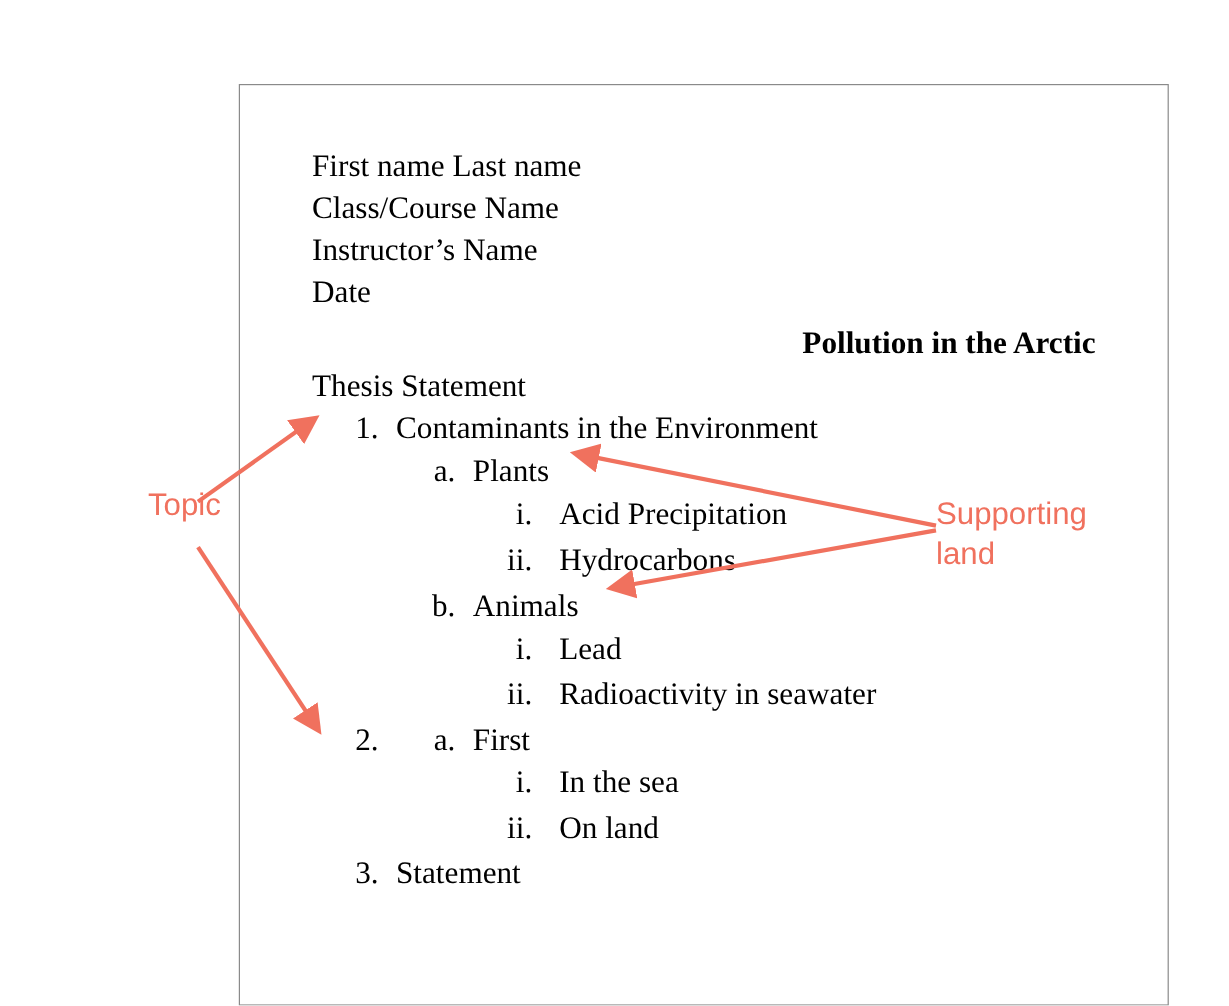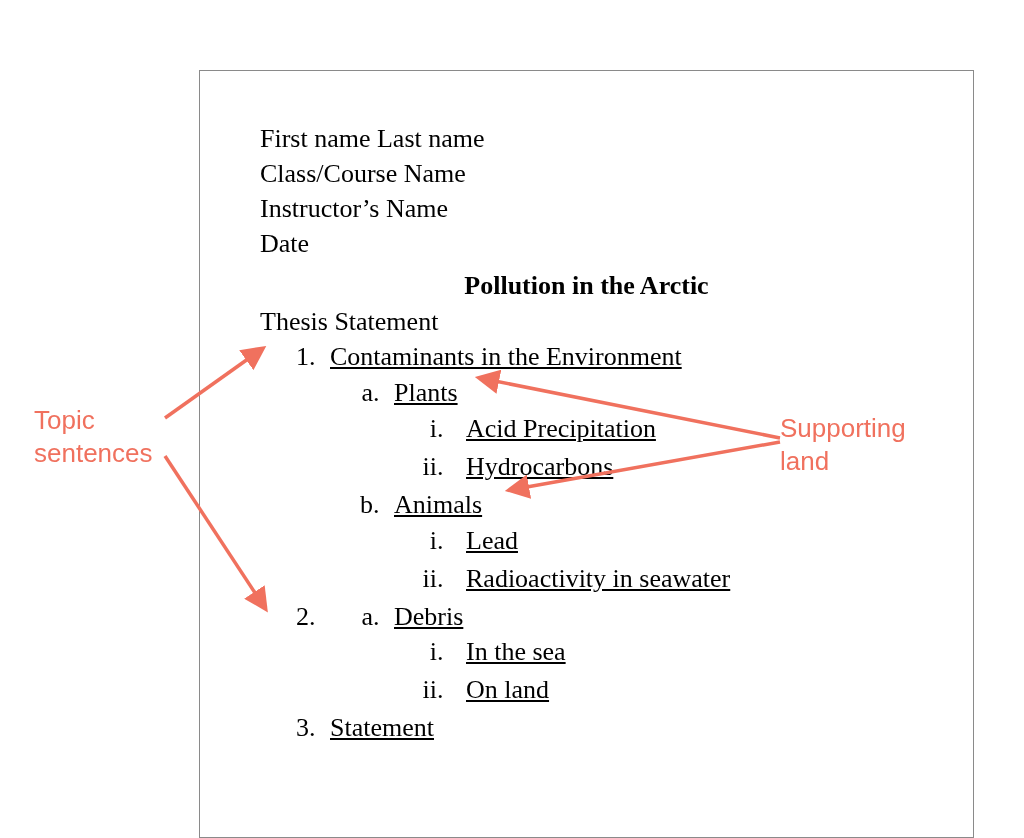--- a/index.html
+++ b/index.html
@@ -28,38 +28,37 @@
     background: #ffffff;
     padding: 50px 60px 30px 60px;
   }
   .header-line {
     font-size: 26px;
     line-height: 1.35;
   }
   .title {
     font-size: 26px;
     font-weight: bold;
-    text-align: center;
+    text-align: right;
     margin: 10px 0 6px 0;
   }
   .thesis-label {
     font-size: 26px;
     margin-bottom: 2px;
   }
   ol.level1 {
     list-style: decimal;
     margin: 0;
     padding-left: 62px;
     font-size: 26px;
   }
   ol.level1 > li {
     padding-left: 8px;
     margin-bottom: 2px;
     line-height: 1.38;
-    text-decoration: underline;
   }
   ol.level2 {
     list-style: lower-alpha;
     margin: 0;
     padding-left: 56px;
   }
   ol.level2 > li {
     padding-left: 8px;
     margin-bottom: 2px;
   }
@@ -75,21 +74,21 @@
   .annot {
     position: absolute;
     color: #f0715e;
     font-family: -apple-system, "Helvetica Neue", Arial, sans-serif;
     font-size: 26px;
     line-height: 1.25;
   }
   .annot-left {
     left: 34px;
     top: 362px;
-    text-align: left;
+    text-align: right;
     width: 150px;
   }
   .annot-right {
     left: 780px;
     top: 370px;
     width: 170px;
   }
   svg.arrow-layer {
     position: absolute;
     left: 0;
@@ -131,37 +130,36 @@
             <ol class="level3">
               <li>Lead</li>
               <li>Radioactivity in seawater</li>
             </ol>
           </li>
         </ol>
       </li>
       <li>
         <ol class="level2">
           <li>
-            <span>Debris</span>
+            <span>First</span>
             <ol class="level3">
               <li>In the sea</li>
               <li>On land</li>
             </ol>
           </li>
         </ol>
       </li>
       <li>
         <span>Statement</span>
       </li>
     </ol>
   </div>
 
   <div class="annot annot-left">
     <div>Topic</div>
-    <div>sentences</div>
   </div>
 
   <div class="annot annot-right">
     <div>Supporting</div>
     <div>land</div>
   </div>
 
   <svg class="arrow-layer" viewBox="0 0 1024 838">
     <defs>
       <marker id="arrowhead" markerWidth="7" markerHeight="7" refX="5.5" refY="3.5" orient="auto" markerUnits="strokeWidth">

